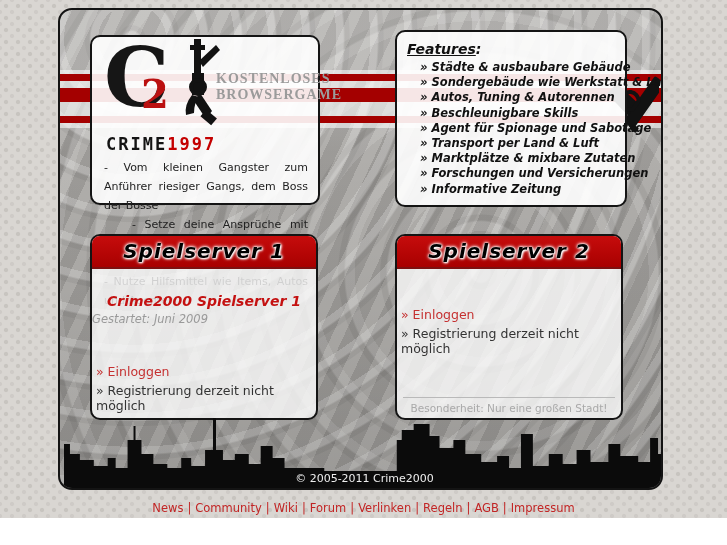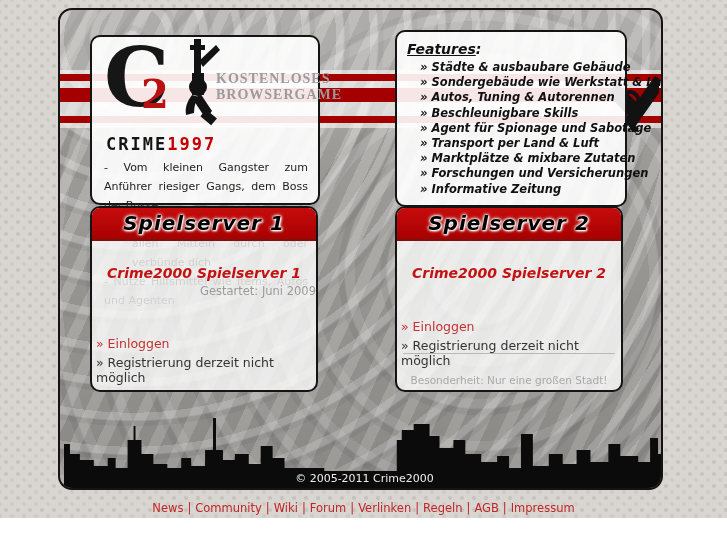--- a/index.html
+++ b/index.html
@@ -65,38 +65,38 @@
   
   .features-box { left:335px; top:20px; width:232px; height:177px;
     background:rgba(255,255,255,0.90); padding:9px 8px 4px 10px; }
   .features-heading { font-size:14px; font-weight:bold; font-style:italic; color:#111; }
   .features-heading .u { text-decoration:underline; }
   .features-list { list-style:none; margin-top:3px; padding-left:13px; }
   .features-list li { font-size:11.5px; font-weight:bold; font-style:italic;
     color:#111; line-height:15.2px; white-space:nowrap; }
 
   
-  .server-box { top:196px; width:228px; height:186px;
+  .server-box { top:224px; width:228px; height:186px;
     background:rgba(253,253,253,0.80); }
   .server-box.left { left:30px; }
   .server-box.right { left:335px; }
   .server-header { height:33px; border-radius:8px 8px 0 0;
     background:linear-gradient(180deg,#c60c0c,#a80000);
     border-bottom:2px solid #7d1010; text-align:center; }
   .server-title { font-size:20px; font-weight:bold; font-style:italic; color:#000;
     line-height:31px; letter-spacing:1px;
     text-shadow:0 0 2px #fff, 0 0 3px #fff, 0 0 4px #fff, 1px 1px 2px #fff; }
   .server-name { margin-top:24px; text-align:center; font-size:14px;
     font-weight:bold; color:#c41111;font-style:italic; }
-  .server-started { margin-top:3px; text-align:right; font-size:11.5px; color:#9a9a9a; }
+  .server-started { margin-top:3px; text-align:left; font-size:11.5px; color:#9a9a9a;font-style:italic; }
   .server-links { margin-top:38px; padding-left:4px; }
   .link-login { display:block; font-size:12.5px; color:#c53030; text-decoration:none; }
   .link-register { display:block; margin-top:4px; font-size:12.5px; color:#333; }
   .server-note { position:absolute; left:6px; right:6px; bottom:4px;
-    border-top:1px solid #b9b9b9; padding-top:20px;
+    border-top:1px solid #b9b9b9; padding-top:4px;
     text-align:center; font-size:10.5px; color:#a9a9a9; }
 
   
   .skyline { position:absolute; left:4px; bottom:0; width:100%; height:80px; z-index:4; }
   .skyline svg { display:block; width:100%; height:80px; }
   .copyright { position:absolute; left:0; right:0; bottom:3px; text-align:center;
     font-size:11px; color:#eee; z-index:5; }
 
   
   .footer-links { position:absolute; left:0; top:501px; width:727px;
@@ -184,21 +184,20 @@
       <div class="server-links">
         <a href="#" class="link-login">» Einloggen</a>
         <span class="link-register">» Registrierung derzeit nicht möglich</span>
       </div>
     </div>
 
     <div class="panel server-box right">
       <div class="server-header">
         <div class="server-title">Spielserver 2</div>
       </div>
-      <div class="server-name">Crime2000 Spielserver 2</div>
       <div class="server-links">
         <a href="#" class="link-login">» Einloggen</a>
         <span class="link-register">» Registrierung derzeit nicht möglich</span>
       </div>
       <div class="server-note">Besonderheit: Nur eine großen Stadt!</div>
     </div>
 
     <div class="skyline">
       <svg viewBox="0 0 605 80" preserveAspectRatio="none">
         <polygon fill="#0b0b0b" points="

